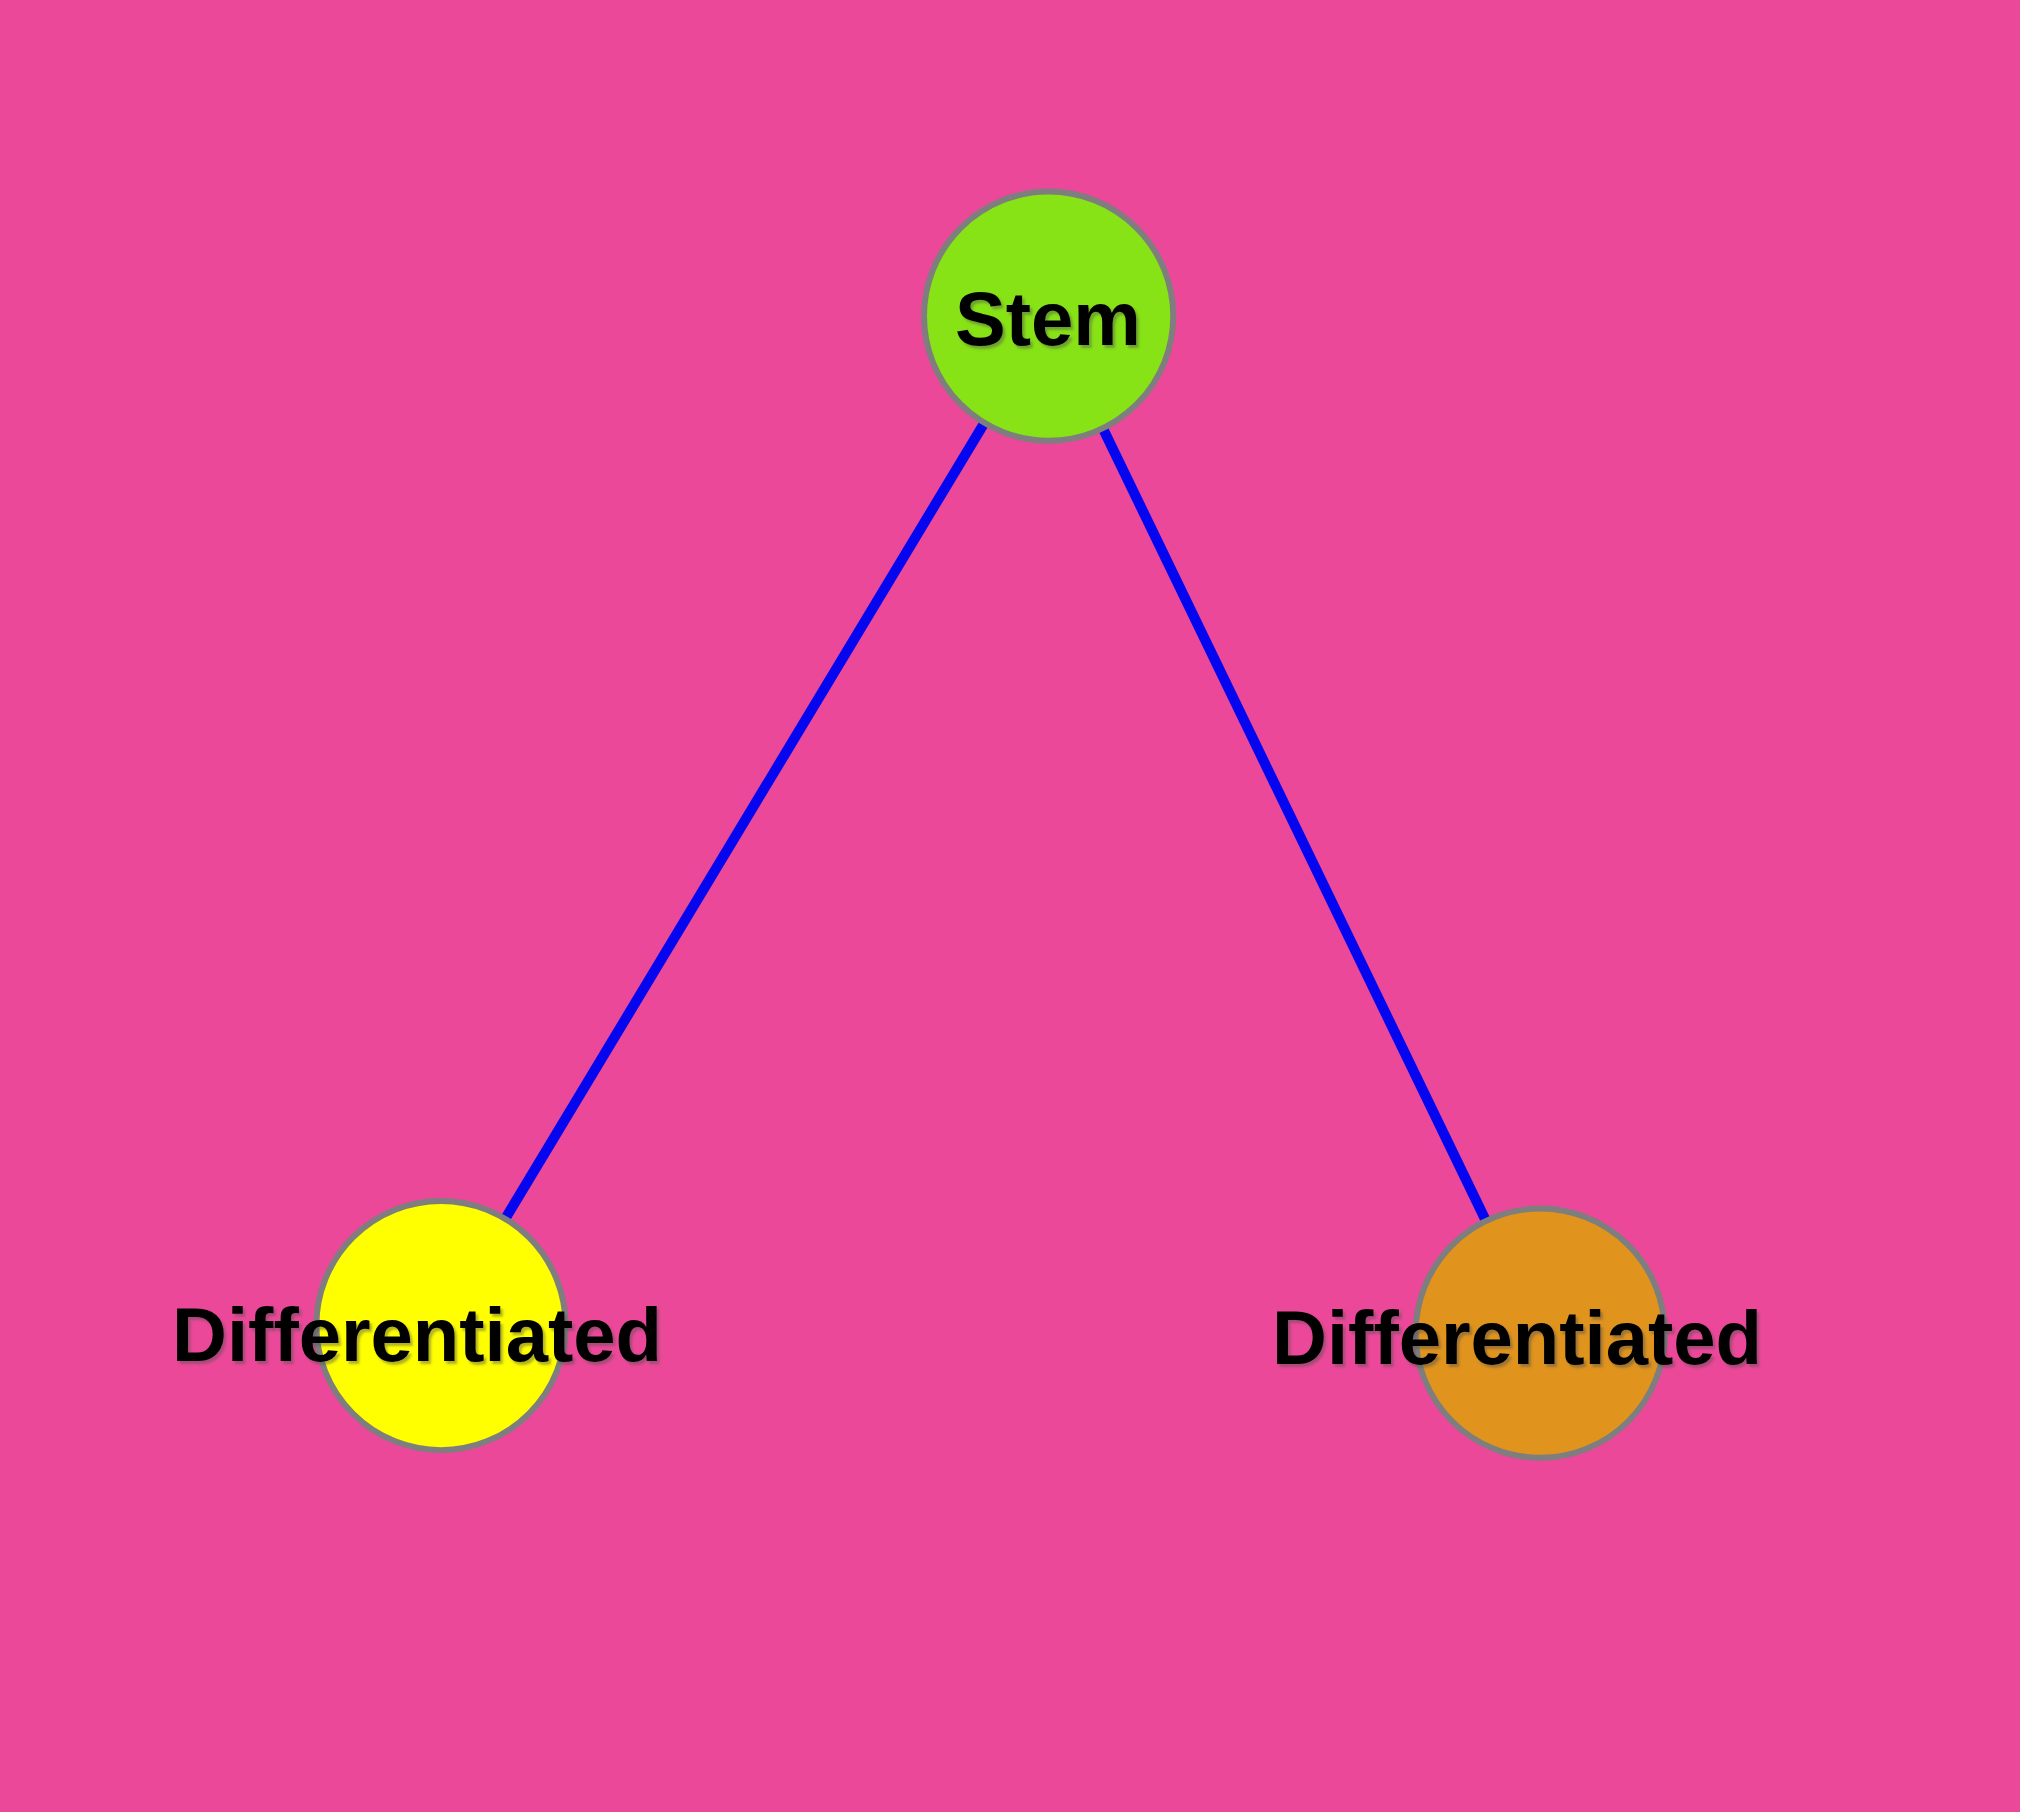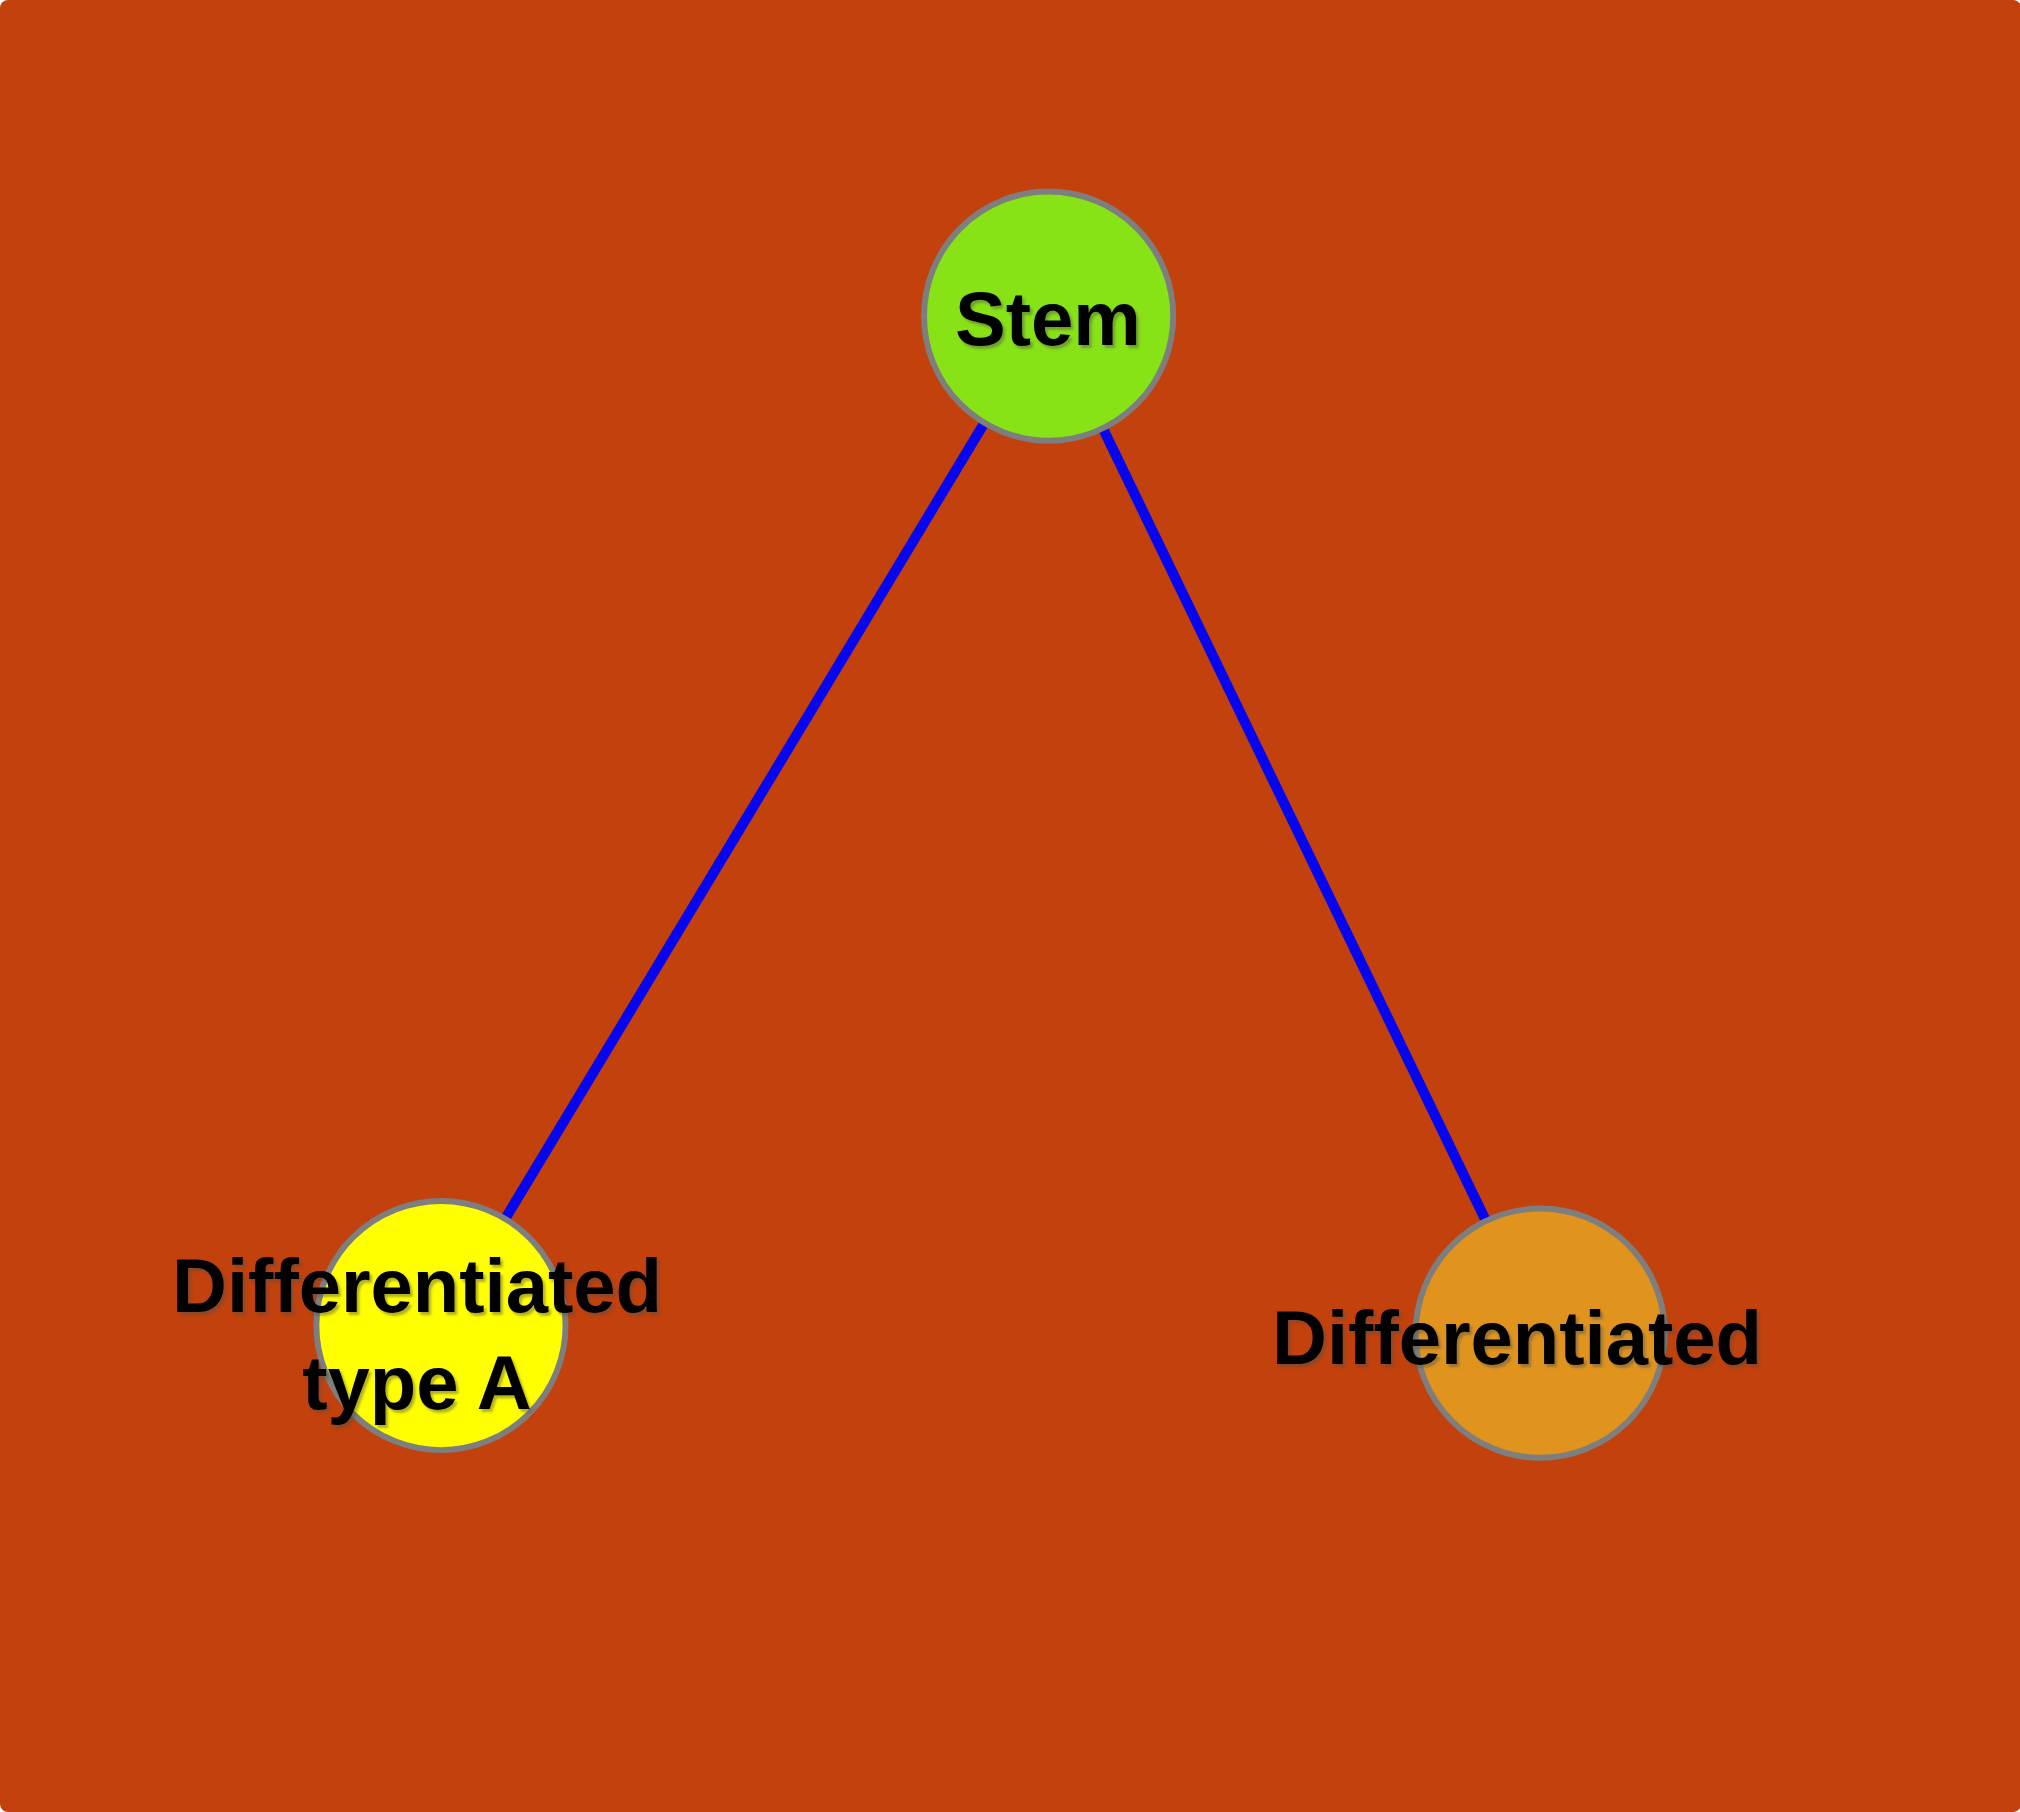--- a/index.html
+++ b/index.html
@@ -34,40 +34,39 @@
     font-weight: bold;
     font-size: 76px;
     line-height: 97px;
     white-space: nowrap;
     text-shadow: 2.5px 3.4px 2.5px rgba(80, 80, 80, 0.45);
   }
 </style>
 </head>
 <body>
 
-<div class="canvas" style="background: #c2410c; border-radius: 8px;">
+<div class="canvas" style="background: #ec4899;">
 
   <svg class="graph-svg" viewBox="0 0 2384 2138" xmlns="http://www.w3.org/2000/svg">
 
     <line class="edge" x1="1237" y1="373" x2="520" y2="1564" stroke="#0505F0"></line>
 
     <line class="edge" x1="1237" y1="373" x2="1817" y2="1573" stroke="#0505F0"></line>
 
     <circle class="node" cx="1237" cy="373" r="147" fill="#87E316" stroke="#7E7E7E"></circle>
 
     <circle class="node" cx="520" cy="1564" r="147" fill="#FFFF00" stroke="#7E7E7E"></circle>
 
     <circle class="node" cx="1817" cy="1573" r="147" fill="#E0941E" stroke="#7E7E7E"></circle>
   </svg>
 
   <div class="node-label" style="left: 1048px; top: 318px; color: rgb(0, 0, 0);">Stem</div>
 
   <div class="node-label" style="left: 417px; top: 1334px; color: rgb(0, 0, 0);">
     <span>Differentiated</span><br>
-    <span>type A</span>
   </div>
 
   <div class="node-label" style="left: 1517px; top: 1337px; color: rgb(0, 0, 0);">
     <span>Differentiated</span><br>
   </div>
 
 </div>
 
 
 </body></html>

